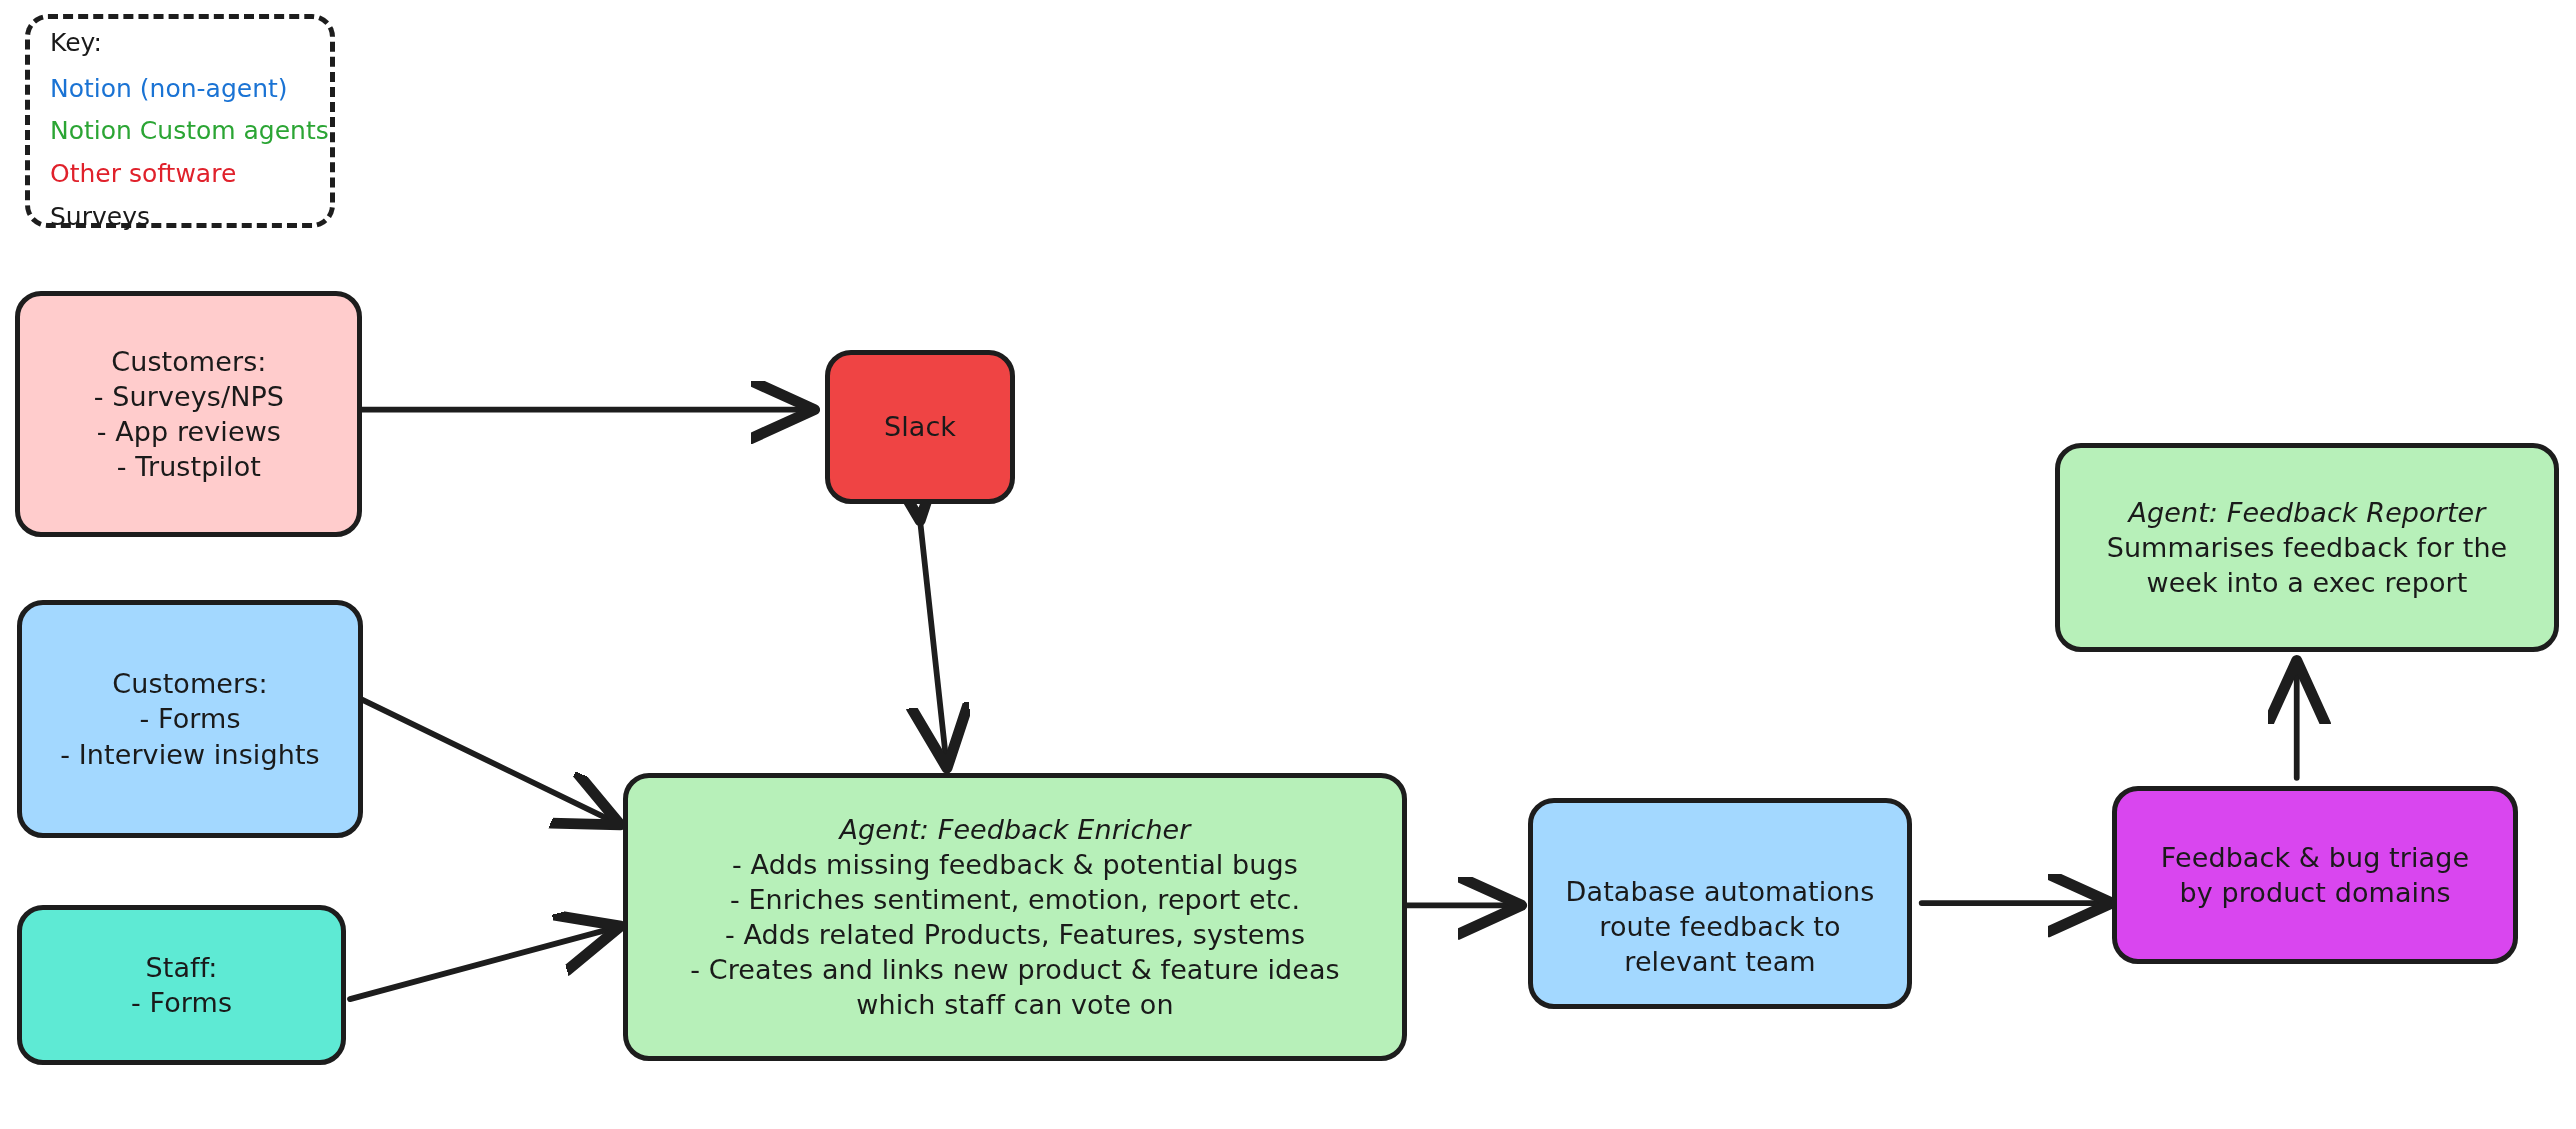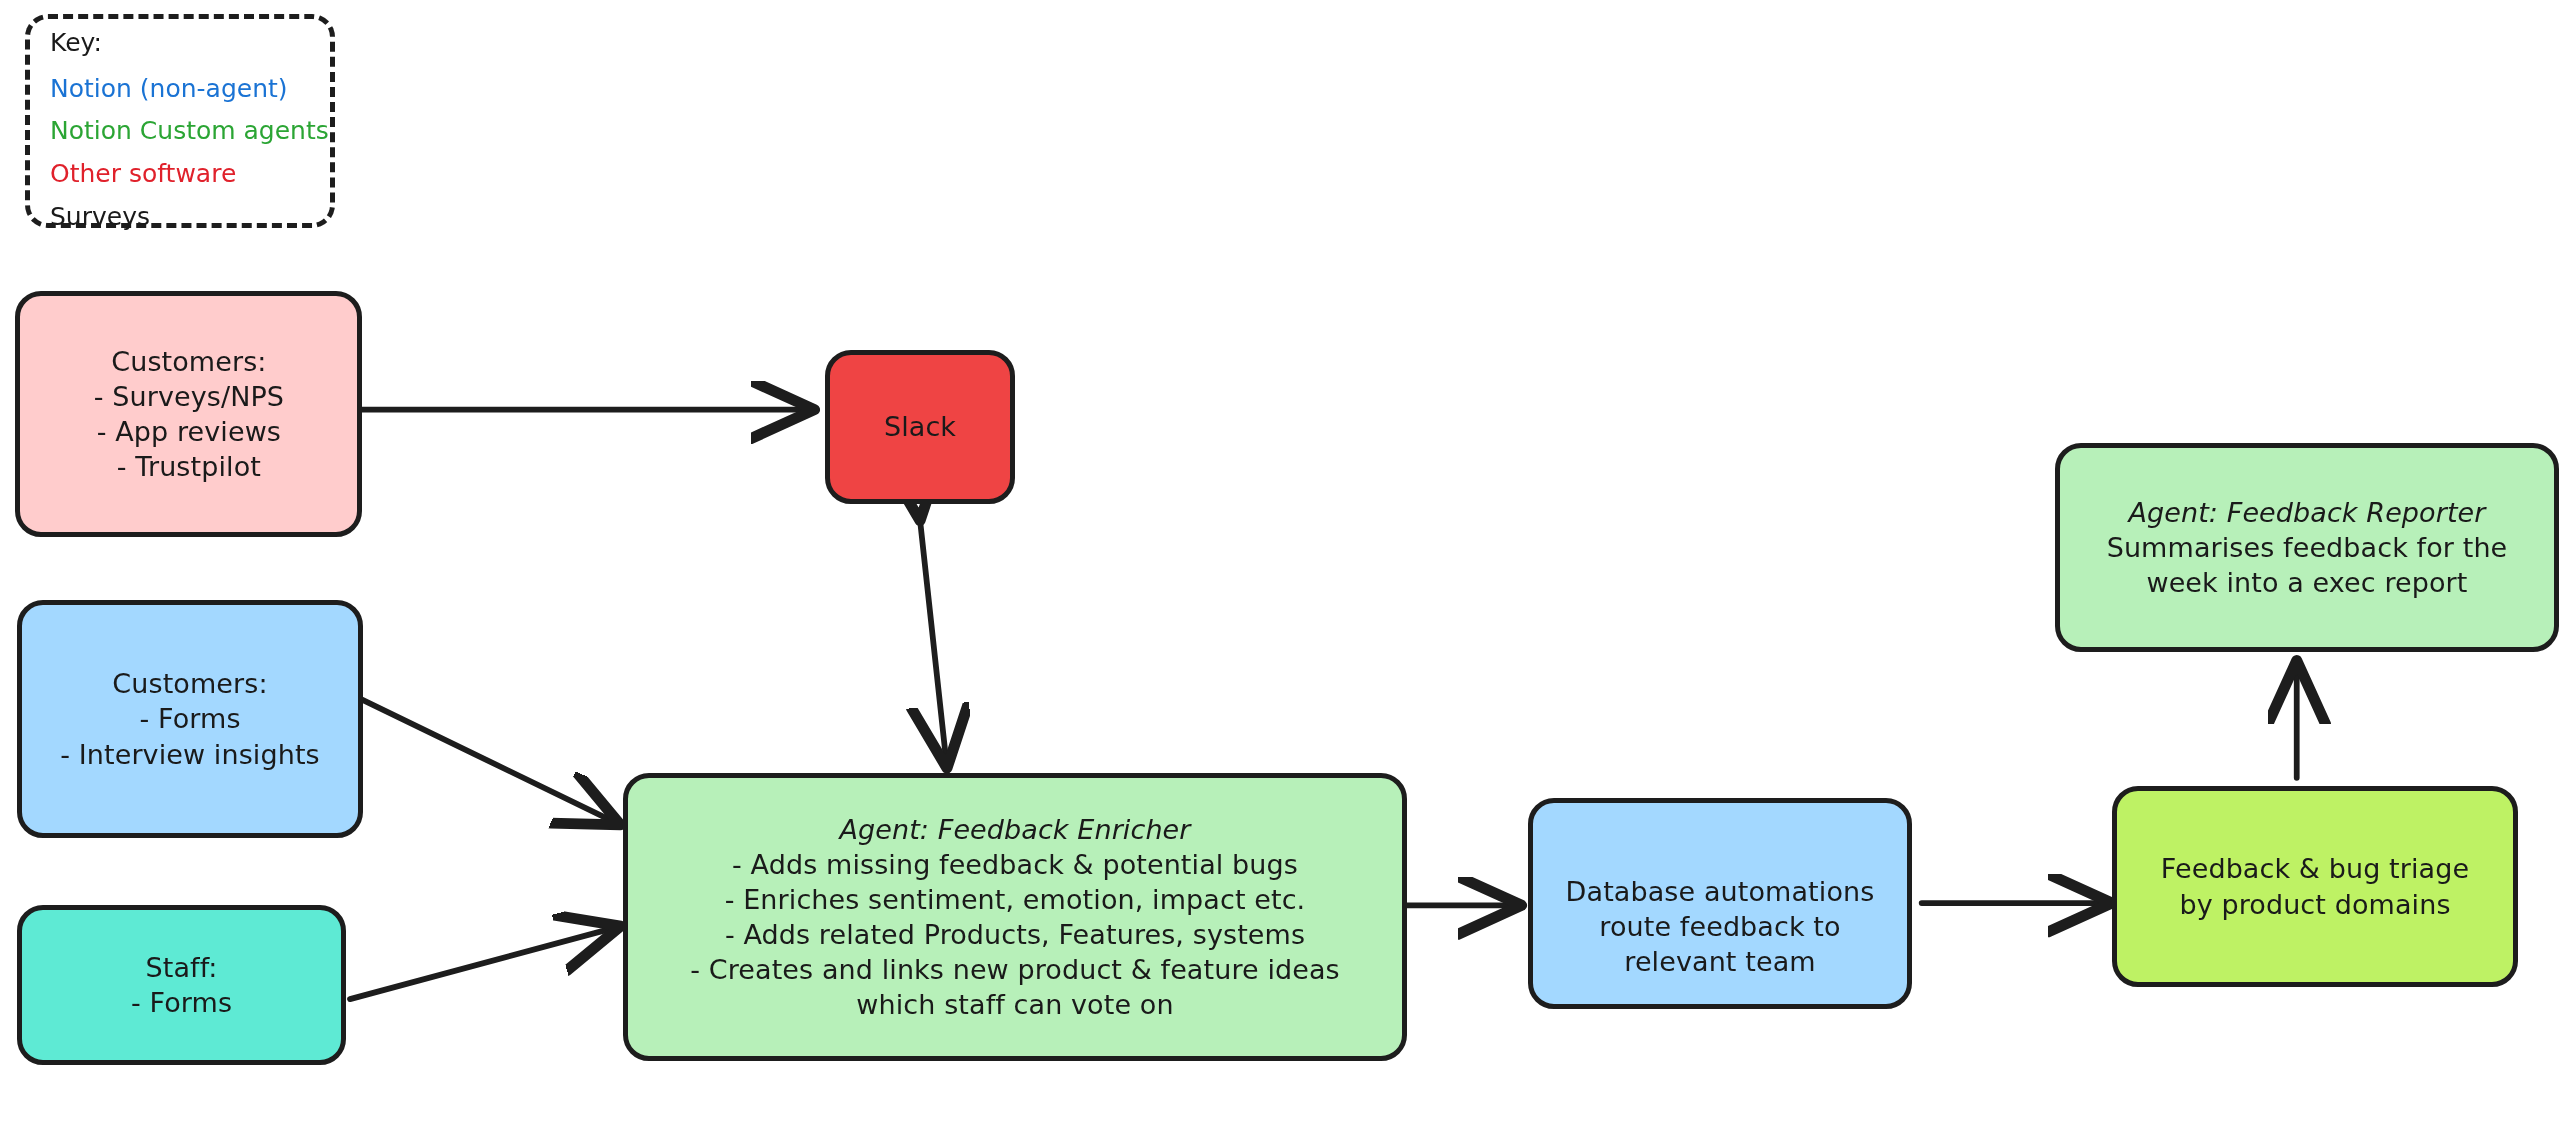--- a/index.html
+++ b/index.html
@@ -131,36 +131,36 @@
     <div class="node-text" style="font-size:27px;">
       <span class="line">Staff:</span>
       <span class="line">- Forms</span>
     </div>
   </div>
 
   <div class="node" style="left:623px; top:773px; width:784px; height:288px; background:#B7F0B9;">
     <div class="node-text" style="font-size:27px;">
       <span class="line em">Agent: Feedback Enricher</span>
       <span class="line">- Adds missing feedback &amp; potential bugs</span>
-      <span class="line">- Enriches sentiment, emotion, impact etc.</span>
+      <span class="line">- Enriches sentiment, emotion, report etc.</span>
       <span class="line">- Adds related Products, Features, systems</span>
       <span class="line">- Creates and links new product &amp; feature ideas</span>
       <span class="line">which staff can vote on</span>
     </div>
   </div>
 
   <div class="node" style="left:1528px; top:798px; width:384px; height:211px; background:#A3D8FF;">
     <div class="node-text" style="font-size:27px;margin-top:46px;">
       <span class="line">Database automations</span>
       <span class="line">route feedback to</span>
       <span class="line">relevant team</span>
     </div>
   </div>
 
-  <div class="node" style="left:2112px; top:786px; width:406px; height:201px; background:#bef264;">
+  <div class="node" style="left:2112px; top:786px; width:406px; height:178px; background:#d946ef;">
     <div class="node-text" style="font-size:27px;">
       <span class="line">Feedback &amp; bug triage</span>
       <span class="line">by product domains</span>
     </div>
   </div>
 
   <div class="node" style="left:2055px; top:443px; width:504px; height:209px; background:#B7F0B9;">
     <div class="node-text" style="font-size:27px;">
       <span class="line em">Agent: Feedback Reporter</span>
       <span class="line">Summarises feedback for the</span>

